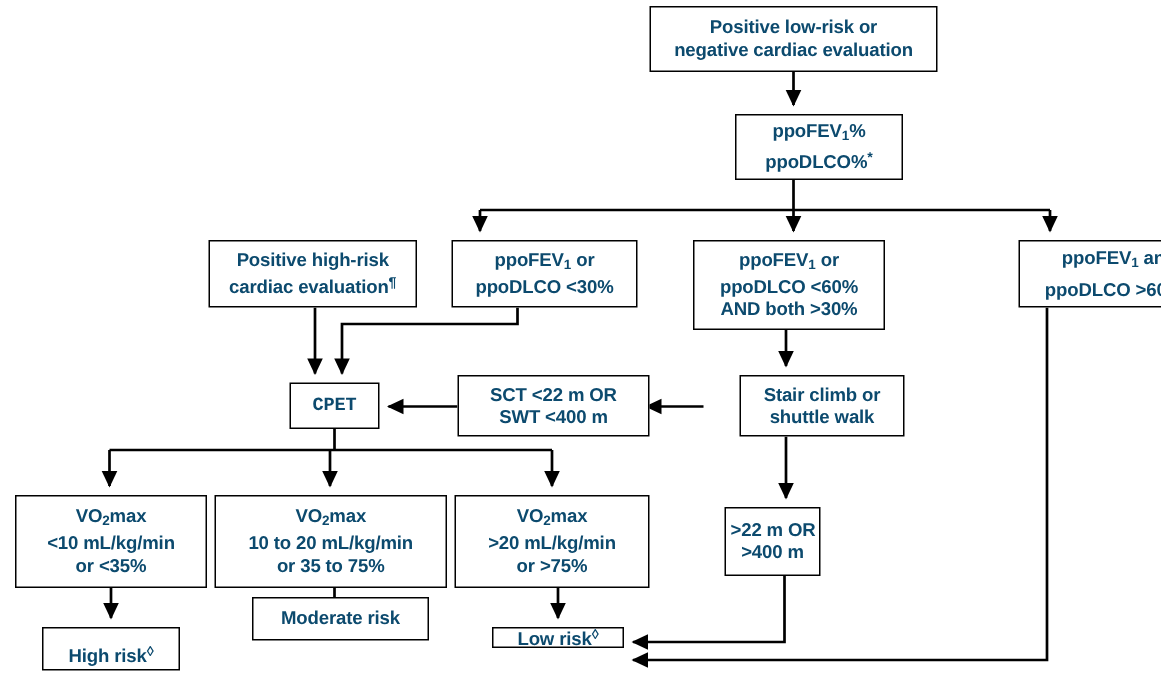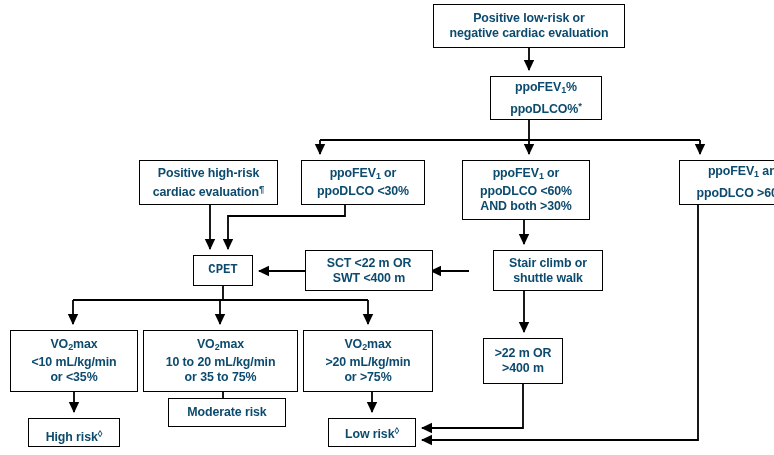--- a/index.html
+++ b/index.html
@@ -137,27 +137,27 @@
       </div>
       <div class="node" style="left: 10px; top: 330px; width: 128px; height: 62px;">
         <div class="lines">VO<sub>2</sub>max<br>&lt;10 mL/kg/min<br>or &lt;35%</div>
       </div>
       <div class="node" style="left: 143px; top: 330px; width: 155px; height: 62px;">
         <div class="lines">VO<sub>2</sub>max<br>10 to 20 mL/kg/min<br>or 35 to 75%</div>
       </div>
       <div class="node" style="left: 303px; top: 330px; width: 130px; height: 62px;">
         <div class="lines">VO<sub>2</sub>max<br>&gt;20 mL/kg/min<br>or &gt;75%</div>
       </div>
-      <div class="node" style="left: 483px; top: 338px; width: 80px; height: 46px;">
+      <div class="node" style="left: 483px; top: 338px; width: 64px; height: 46px;">
         <div class="lines">&gt;22 m OR<br>&gt;400 m</div>
       </div>
       <div class="node" style="left: 28px; top: 418px; width: 92px; height: 29px; align-items: flex-end;">
         <div class="lines">High risk<sup>◊</sup></div>
       </div>
       <div class="node" style="left: 168px; top: 398px; width: 118px; height: 29px;">
         <div class="lines">Moderate risk</div>
       </div>
-      <div class="node" style="left: 328px; top: 418px; width: 88px; height: 29px;">
+      <div class="node" style="left: 328px; top: 418px; width: 88px; height: 14px;">
         <div class="lines">Low risk<sup>◊</sup></div>
       </div>
     </div>
 
 </div>
 
 </body></html>

